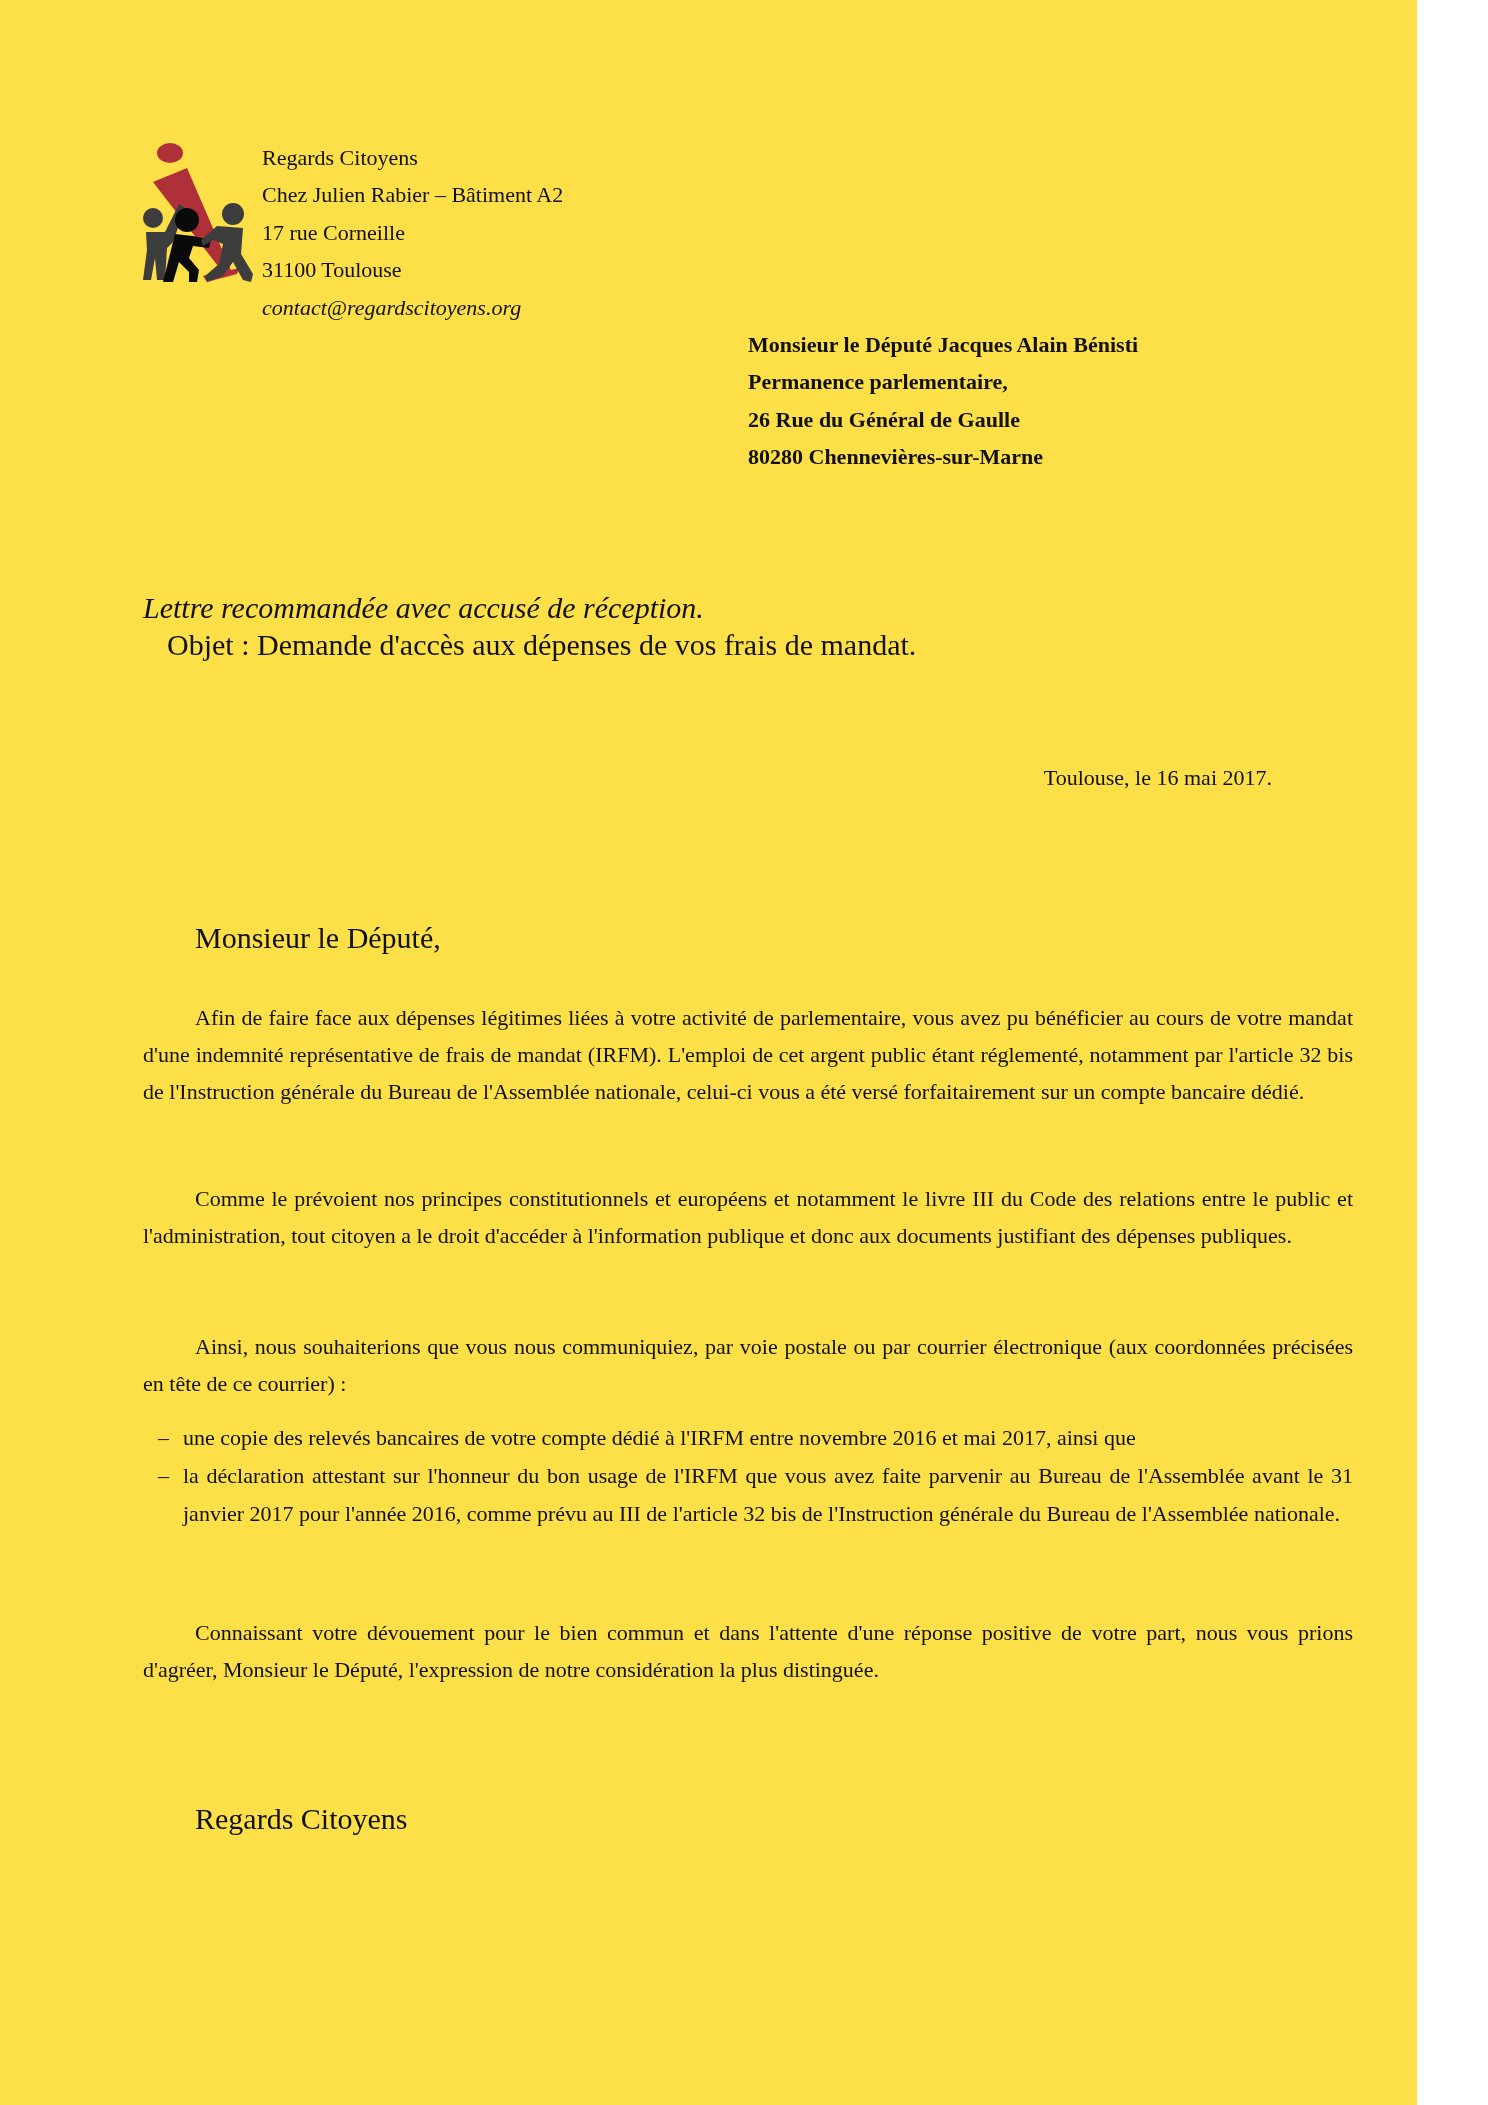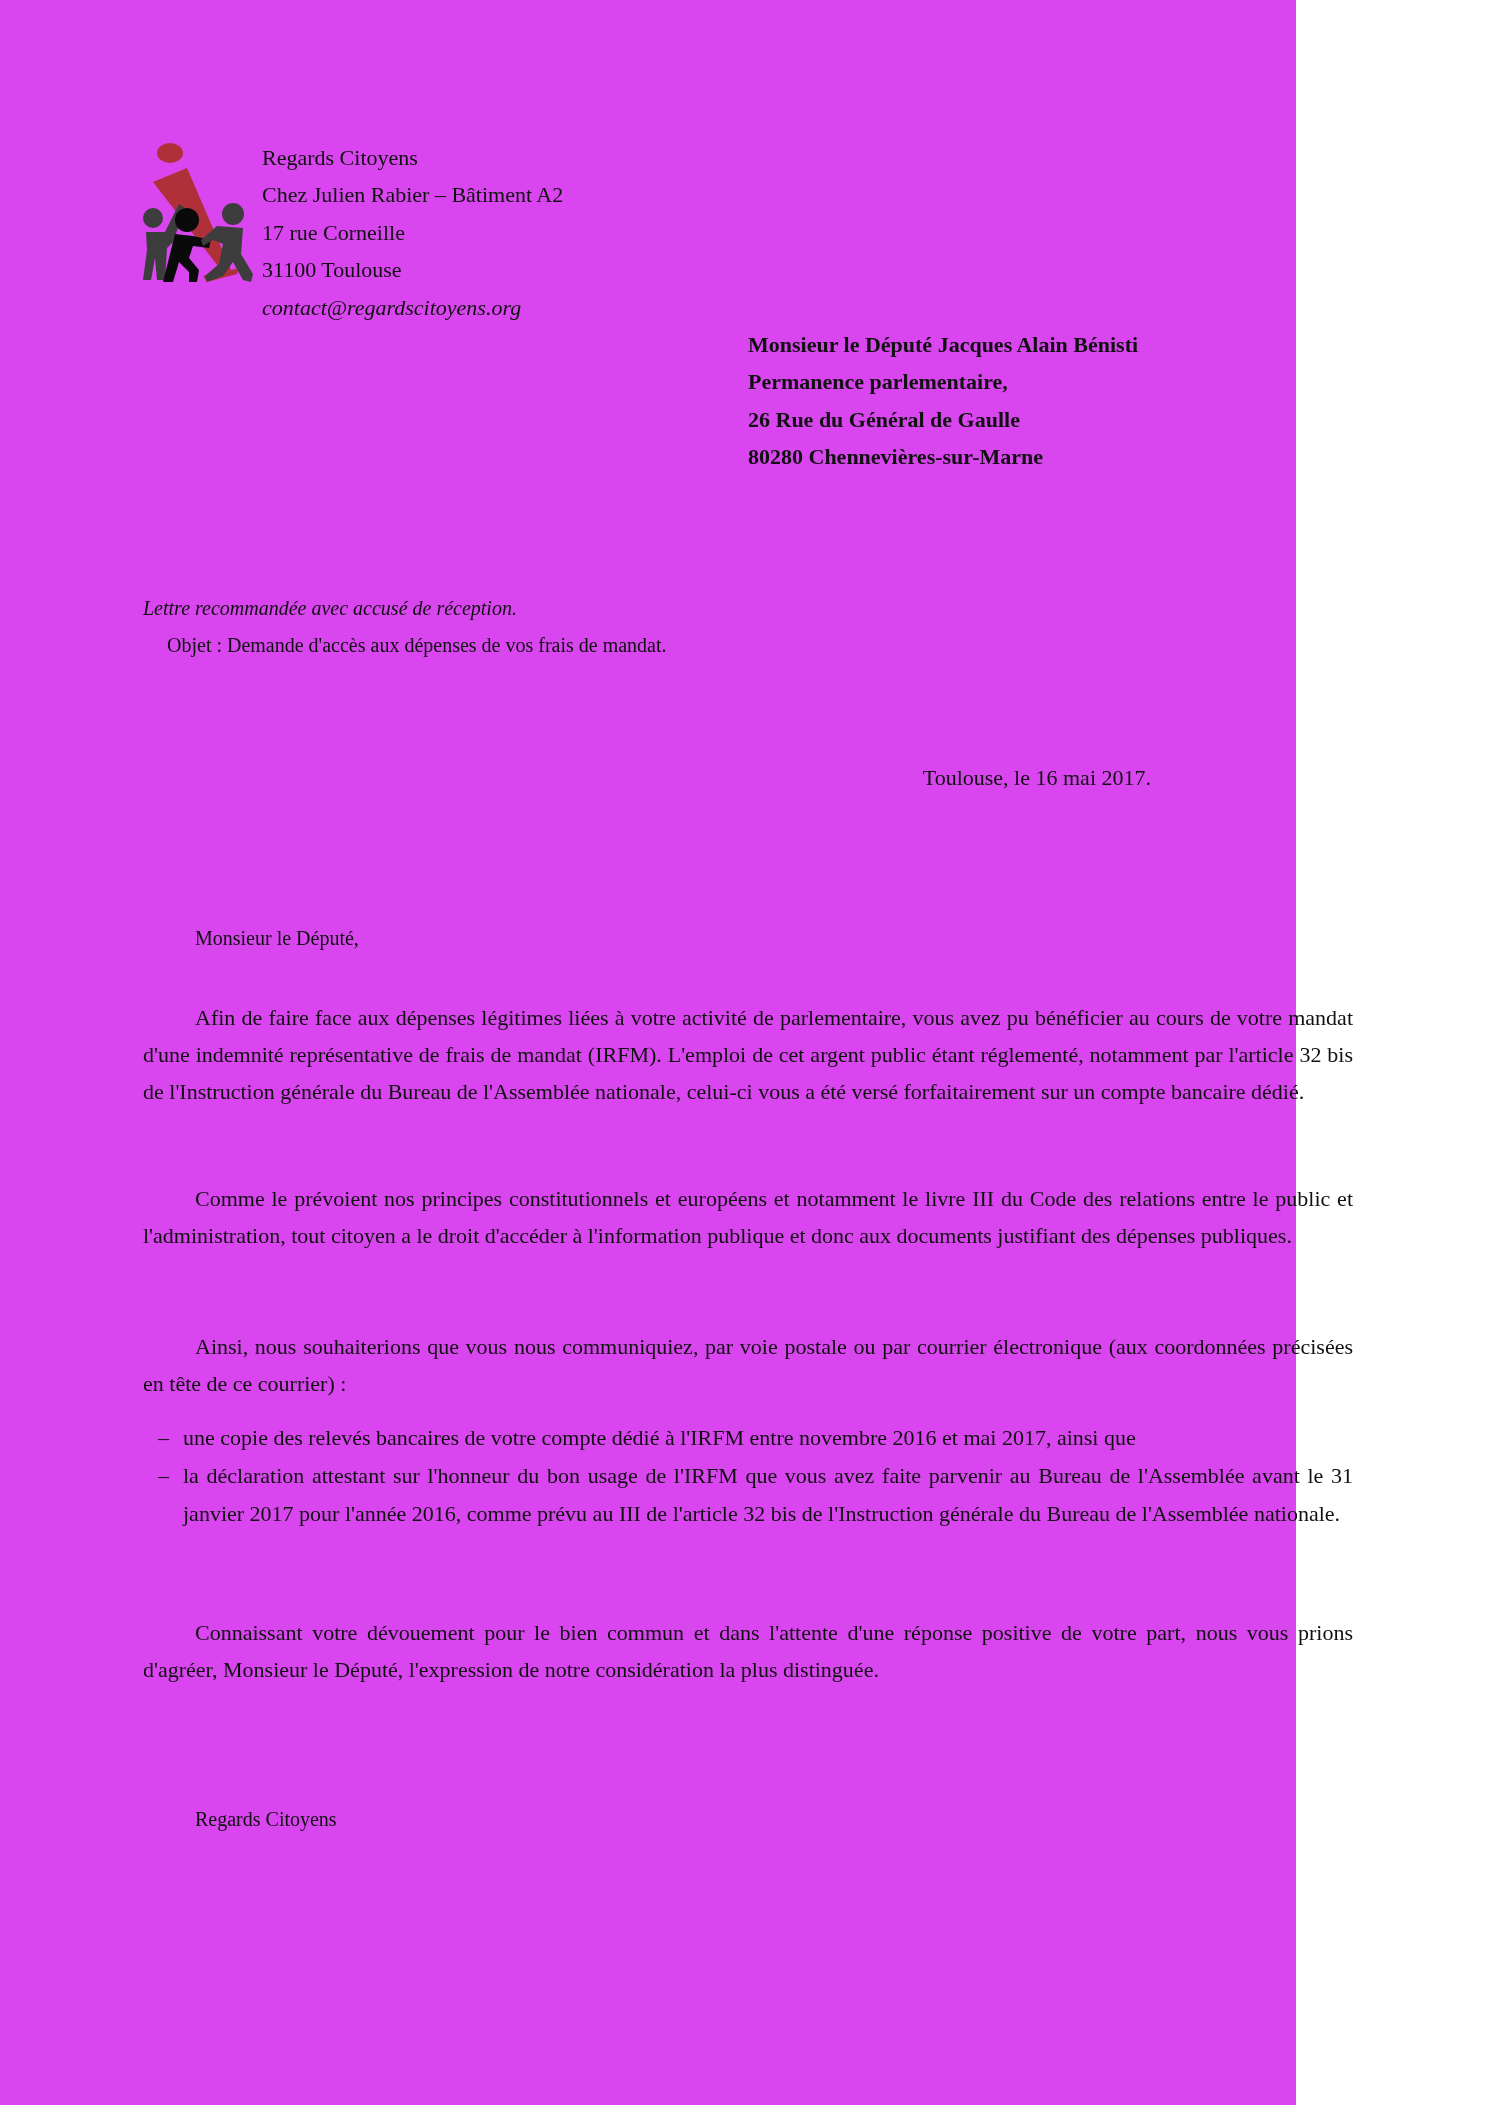--- a/index.html
+++ b/index.html
@@ -1,19 +1,19 @@
 <!DOCTYPE html>
 <html><head>
 <meta charset="utf-8">
 <style>
   html, body { margin: 0; padding: 0; background: #ffffff; }
   body { width: 1488px; height: 2105px; position: relative; overflow: hidden;
          font-family: "Liberation Serif", "DejaVu Serif", serif; color: #111111; }
-  .page { position: absolute; left: 0; top: 0; width: 1296px; height: 2105px; background: #d946ef; }
-  .line { position: absolute; font-size: 20px; line-height: 26px; white-space: nowrap; }
+  .page { position: absolute; left: 0; top: 0; width: 1417px; height: 2105px; background: #fde047; }
+  .line { position: absolute; font-size: 30px; line-height: 26px; white-space: nowrap; }
   .italic { font-style: italic; }
   .logo { position: absolute; left: 143px; top: 140px; width: 110px; height: 145px; }
   .sender { position: absolute; left: 262px; top: 139px; }
   .sender .row { font-size: 22px; line-height: 37.4px; height: 37.4px; white-space: nowrap; }
   .recipient { position: absolute; left: 748px; top: 326px; }
   .recipient .row { font-size: 22px; line-height: 37.4px; height: 37.4px; white-space: nowrap; font-weight: bold; }
   .para { position: absolute; left: 143px; width: 1210px; font-size: 22px; line-height: 37.2px;
           text-align: justify; text-indent: 52px; margin-top: 8px; }
   .bullets { position: absolute; left: 158px; width: 1195px; }
   .bullet { position: relative; font-size: 22px; line-height: 37.4px; text-align: justify;

